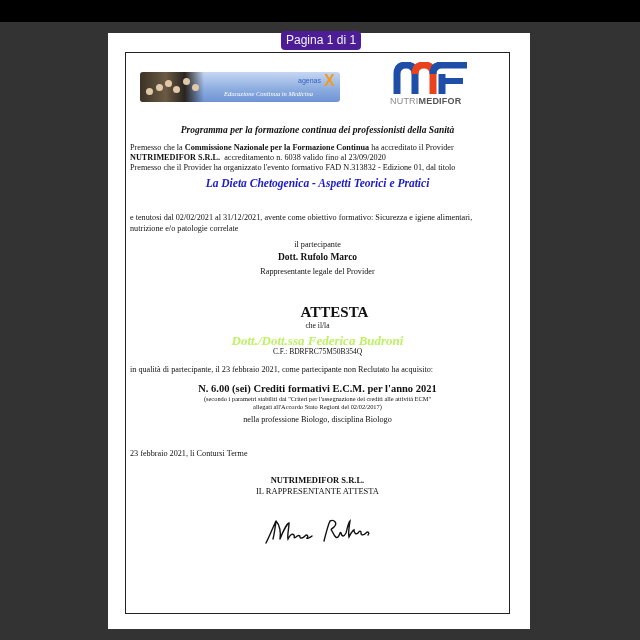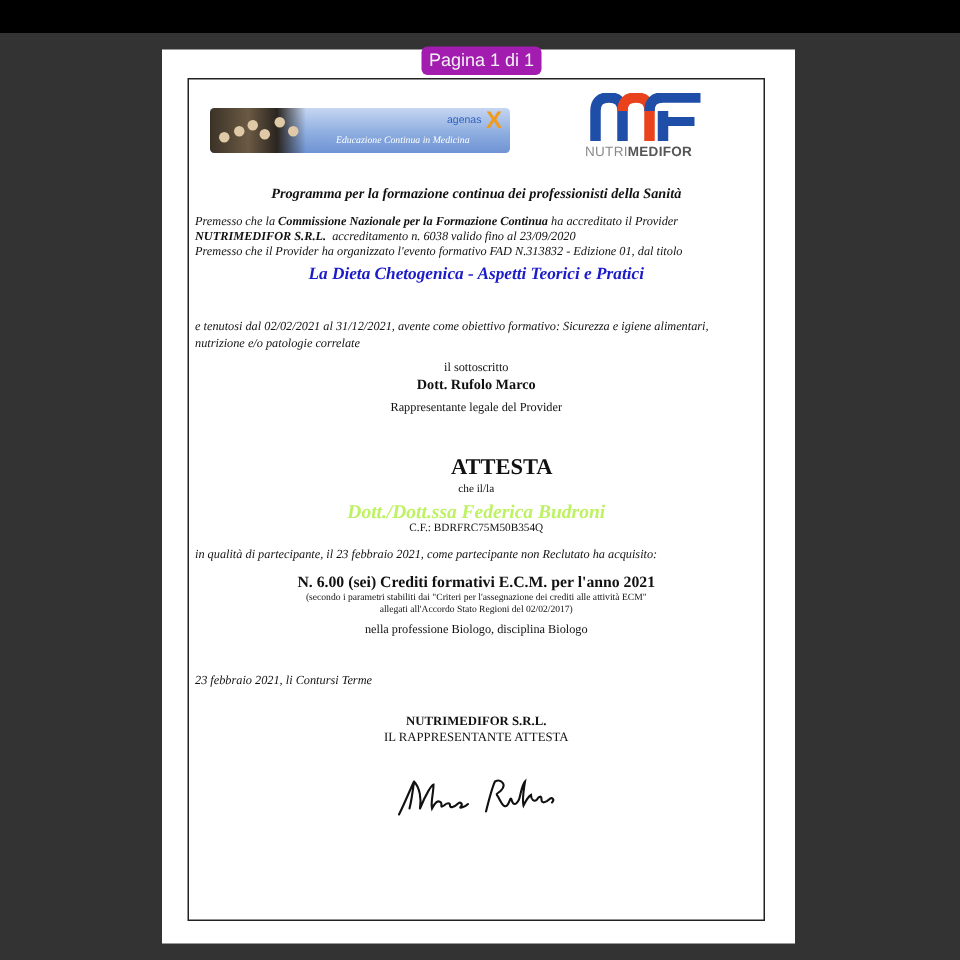--- a/index.html
+++ b/index.html
@@ -4,41 +4,41 @@
 <style>
   * { box-sizing: border-box; margin: 0; padding: 0; }
   html, body { width: 640px; height: 640px; overflow: hidden; background: #333333; }
   body { position: relative; font-family: "Liberation Serif", serif; color: #111; }
   .topbar { position: absolute; left: 0; top: 0; width: 640px; height: 22px; background: #000; }
   .viewer { position: absolute; left: 0; top: 22px; width: 640px; height: 618px; background: #333333; }
   .page { position: absolute; left: 108px; top: 33px; width: 422px; height: 596px; background: #fff; }
   .frame { position: absolute; left: 17px; top: 19px; width: 385px; height: 562px; border: 1.5px solid #222; }
   .page-indicator {
     position: absolute; left: 281px; top: 31px; height: 19px; padding: 0 5px;
-    background: #a21caf; color: #f2f2f2; border-radius: 4px;
+    background: #4c1d95; color: #f2f2f2; border-radius: 4px;
     font-family: "Liberation Sans", sans-serif; font-size: 12px; line-height: 19px; z-index: 5;
   }
   .abs { position: absolute; }
   
   .ecm { left: 140px; top: 72px; width: 200px; height: 30px; border-radius: 3px;
     background: linear-gradient(180deg, #c6d6f2 0%, #8eaee0 55%, #6f93d4 100%); overflow: hidden; }
   .ecm .people { position: absolute; left: 0; top: 0; width: 64px; height: 30px;
     background: linear-gradient(90deg, #3b3226 0%, #6b5a44 40%, #2a2520 70%, rgba(80,90,120,0) 100%); }
   .ecm .face { position: absolute; width: 7px; height: 7px; border-radius: 50%; background: #e0c9a6; }
   .ecm .title { position: absolute; left: 72px; top: 1px; font-size: 13px; font-style: italic; color: #fff; letter-spacing: 1px; margin-top: 28px; }
   .ecm .sub { position: absolute; left: 84px; top: 18px; font-size: 6.5px; font-style: italic; color: #fff; }
   .ecm .agenas { position: absolute; left: 158px; top: 5px; font-family: "Liberation Sans", sans-serif; font-size: 7px; color: #3060c0; }
   .ecm .x { position: absolute; left: 184px; top: 0px; font-family: "Liberation Sans", sans-serif; font-size: 16px; font-weight: bold; color: #f29a1d; }
   
   .nmf { left: 390px; top: 62px; width: 82px; height: 46px; }
   .nmf .mark { position: absolute; left: 3px; top: 0; }
   .nmf .label { position: absolute; left: 0; top: 34px; font-family: "Liberation Sans", sans-serif; font-size: 9px; color: #8a8a8a; letter-spacing: 0.2px; }
   .nmf .label b { color: #555; }
   .center { left: 125px; width: 385px; text-align: center; }
-  .left { left: 130px; width: 354px; font-style: italic; }
+  .left { left: 130px; width: 354px; }
   .t10 { font-size: 8.2px; line-height: 10px; }
   .heading-prog { font-size: 9.5px; font-weight: bold; font-style: italic; }
   .course { font-size: 11.5px; font-weight: bold; font-style: italic; color: #1b1bc8; text-align: center; }
   .attesta { font-size: 15px; font-weight: bold; margin-left: 17px; }
   .name { font-size: 13px; font-weight: bold; font-style: italic; color: #bef264; }
   .credits { font-size: 10.5px; font-weight: bold; }
   .small { font-size: 6.4px; line-height: 8px; }
   .signame { font-size: 9px; font-weight: bold; }
 </style>
 </head>
@@ -87,21 +87,21 @@
 <div class="abs left t10" style="top:153px">
   <b>NUTRIMEDIFOR S.R.L.</b><span style="white-space:pre">  accreditamento n. 6038 valido fino al 23/09/2020</span>
 </div>
 <div class="abs left t10" style="top:163px">Premesso che il Provider ha organizzato l'evento formativo FAD N.313832 - Edizione 01, dal titolo</div>
 
 <div class="abs center course" style="top:177px">La Dieta Chetogenica - Aspetti Teorici e Pratici</div>
 
 <div class="abs left t10" style="top:213px">e tenutosi dal 02/02/2021 al 31/12/2021, avente come obiettivo formativo: Sicurezza e igiene alimentari,</div>
 <div class="abs left t10" style="top:224px">nutrizione e/o patologie correlate</div>
 
-<div class="abs center t10" style="top:240px">il sottoscritto</div>
+<div class="abs center t10" style="top:240px">il partecipante</div>
 <div class="abs center signame" style="top:252px;font-size:9.5px">Dott. Rufolo Marco</div>
 <div class="abs center t10" style="top:267px">Rappresentante legale del Provider</div>
 
 <div class="abs center attesta" style="top:304px">ATTESTA</div>
 <div class="abs center t10" style="top:321px;font-size:7.5px">che il/la</div>
 
 <div class="abs center name" style="top:333px">Dott./Dott.ssa Federica Budroni</div>
 <div class="abs center t10" style="top:347px;font-size:7.5px">C.F.: BDRFRC75M50B354Q</div>
 
 <div class="abs left t10" style="top:365px">in qualità di partecipante, il 23 febbraio 2021, come partecipante non Reclutato ha acquisito:</div>

